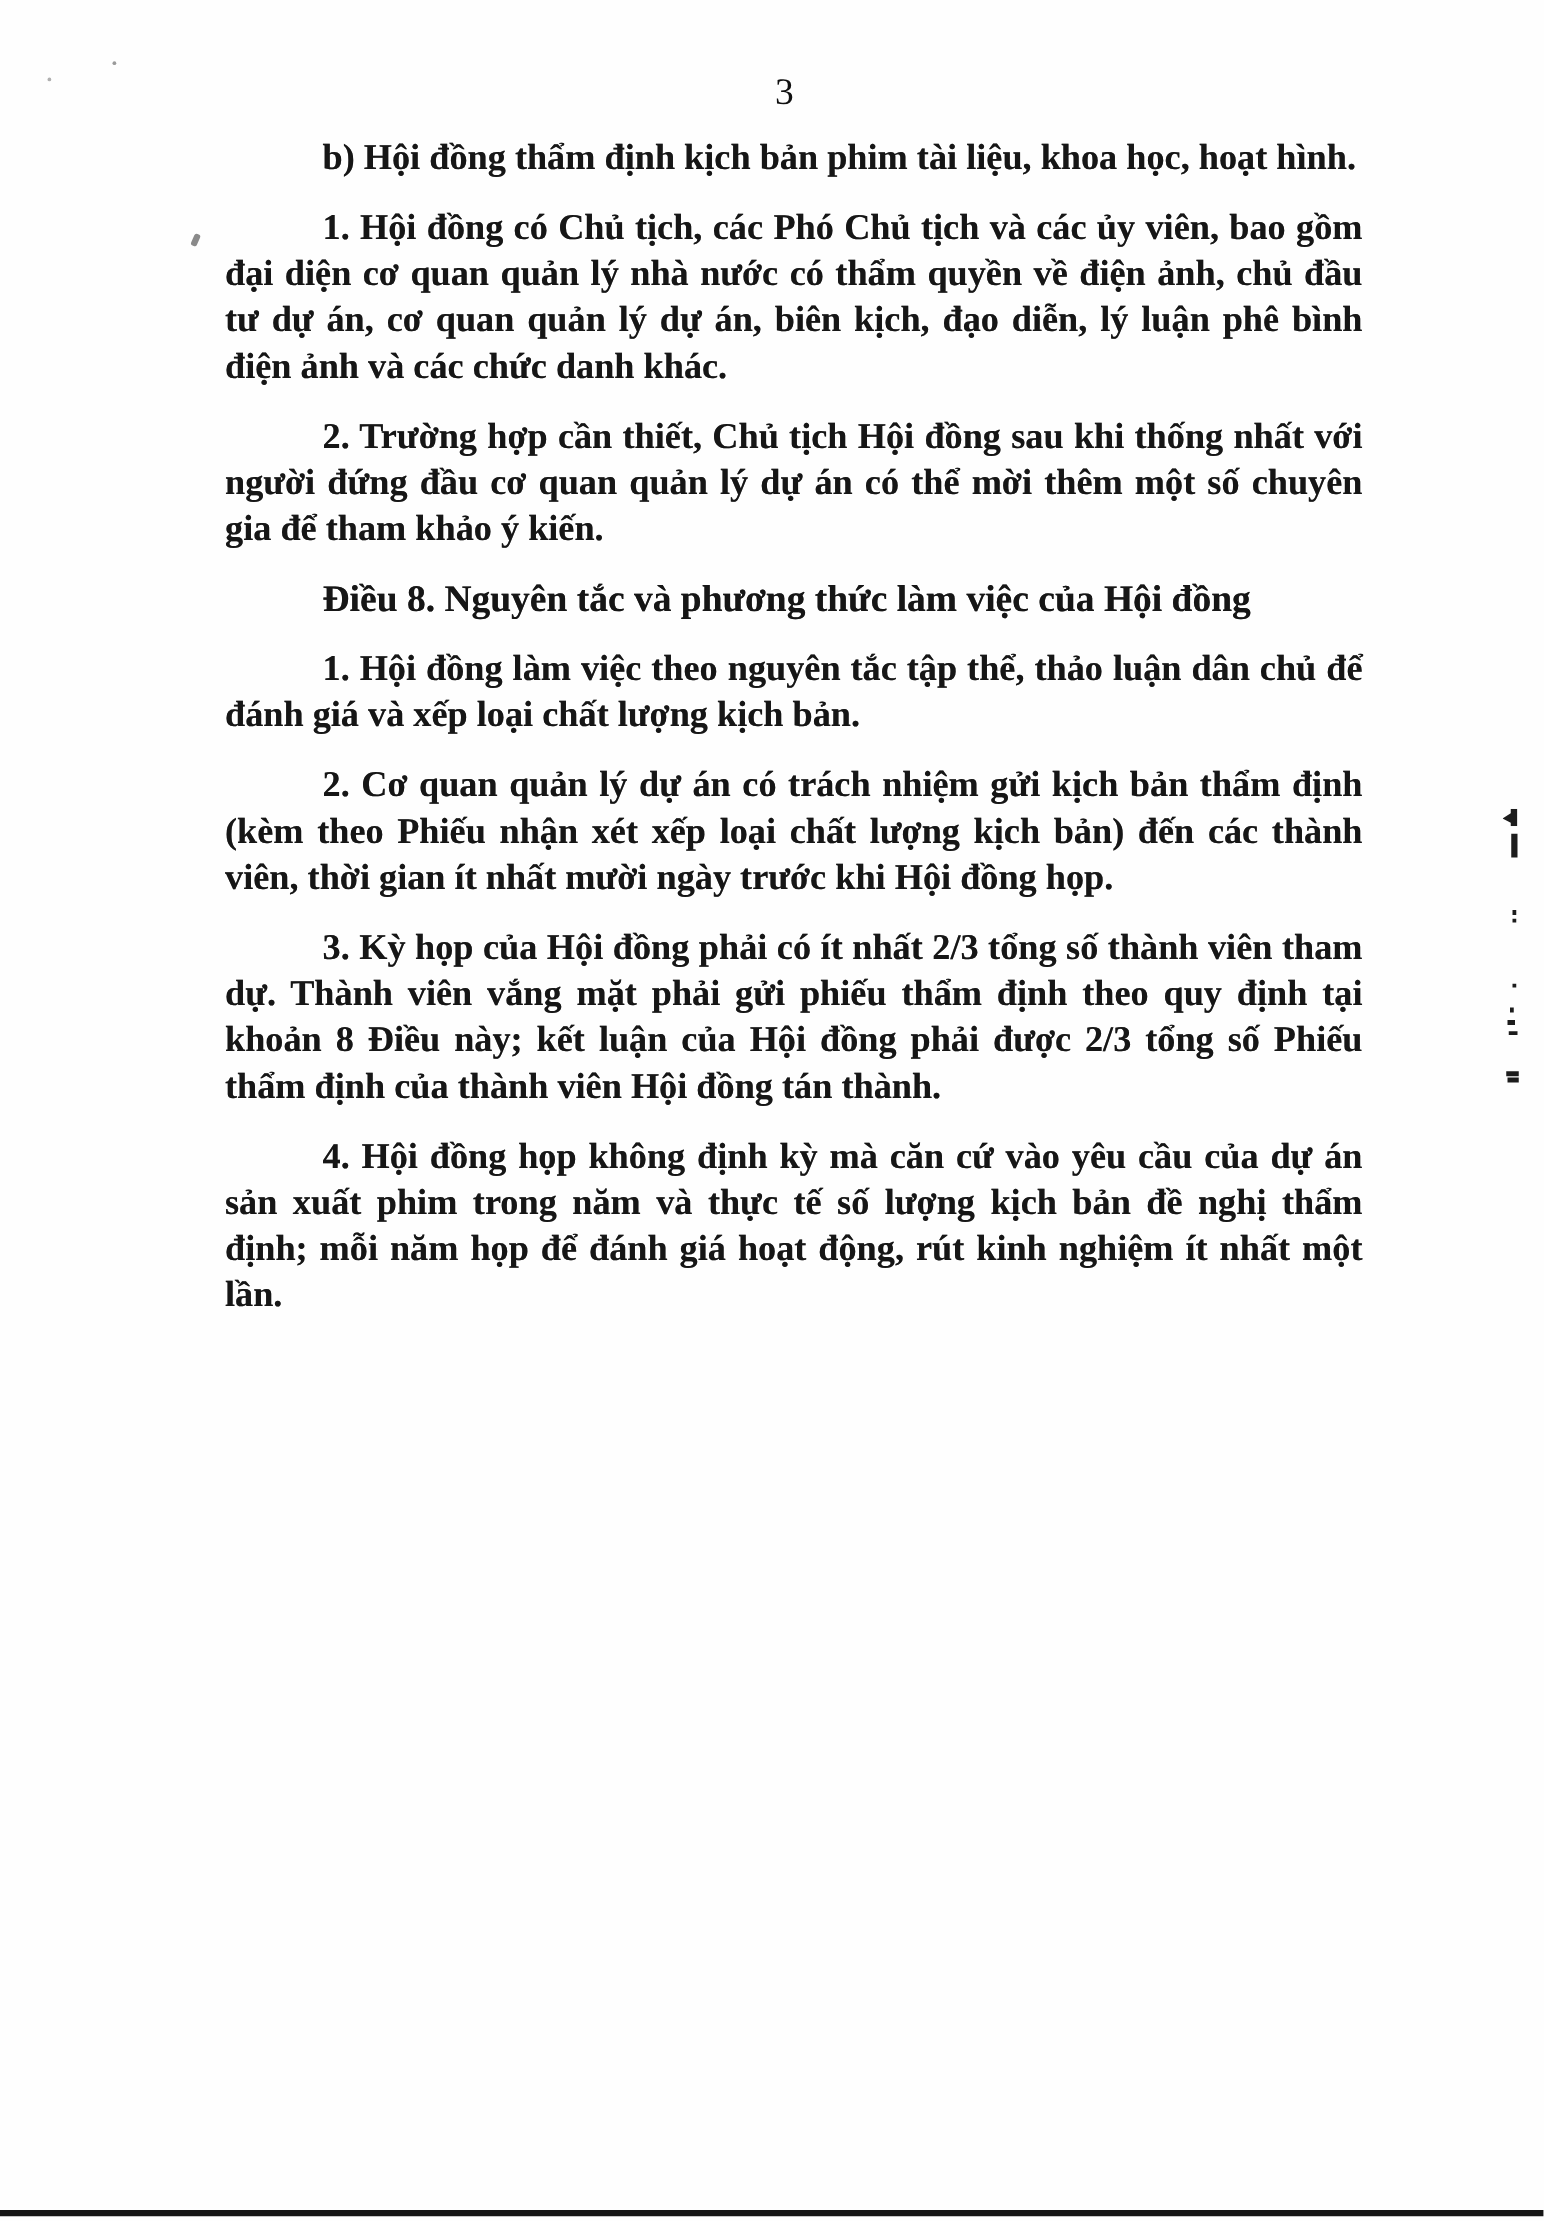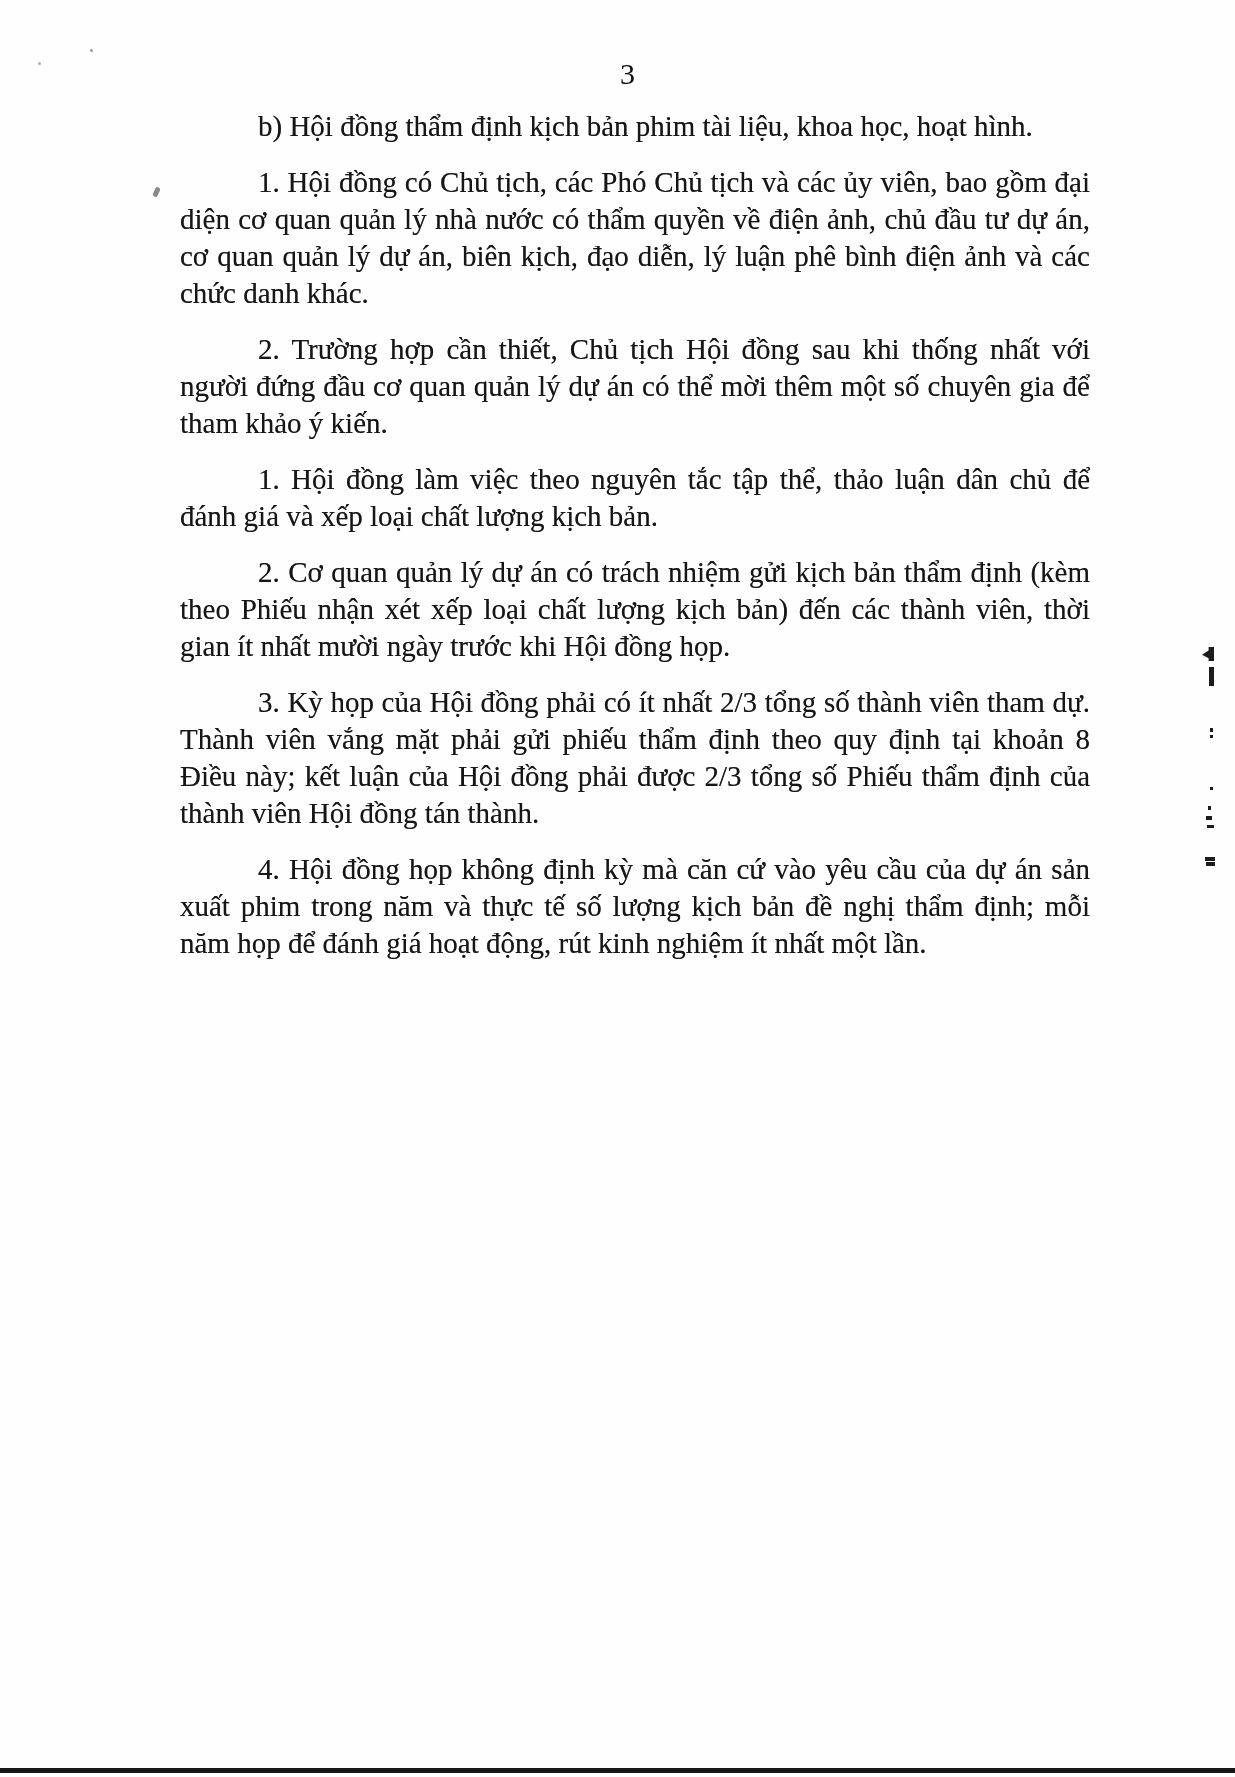--- a/index.html
+++ b/index.html
@@ -32,20 +32,21 @@
     left: 180px;
     width: 910px;
   }
   .para {
     font-size: 29px;
     line-height: 37px;
     margin: 0 0 19px 0;
     text-indent: 78px;
     text-align: justify;
     text-shadow: 0 0 0.5px rgba(10,10,10,0.55);
+    font-weight: bold;
   }
   .heading {
     font-size: 30px;
     line-height: 37px;
     font-weight: 700;
     padding-left: 78px;
     margin: 0 0 19px 0;
     text-shadow: 0 0 0.5px rgba(10,10,10,0.7);
   }
   
@@ -86,20 +87,21 @@
 <body>
 
 <div class="page">
 
   <div class="page-number">3</div>
 
   <div class="content">
     <div class="para">b) Hội đồng thẩm định kịch bản phim tài liệu, khoa học, hoạt hình.</div>
     <div class="para">1. Hội đồng có Chủ tịch, các Phó Chủ tịch và các ủy viên, bao gồm đại diện cơ quan quản lý nhà nước có thẩm quyền về điện ảnh, chủ đầu tư dự án, cơ quan quản lý dự án, biên kịch, đạo diễn, lý luận phê bình điện ảnh và các chức danh khác.</div>
     <div class="para">2. Trường hợp cần thiết, Chủ tịch Hội đồng sau khi thống nhất với người đứng đầu cơ quan quản lý dự án có thể mời thêm một số chuyên gia để tham khảo ý kiến.</div>
+    <div class="heading">Điều 8. Nguyên tắc và phương thức làm việc của Hội đồng</div>
     <div class="para">1. Hội đồng làm việc theo nguyên tắc tập thể, thảo luận dân chủ để đánh giá và xếp loại chất lượng kịch bản.</div>
     <div class="para">2. Cơ quan quản lý dự án có trách nhiệm gửi kịch bản thẩm định (kèm theo Phiếu nhận xét xếp loại chất lượng kịch bản) đến các thành viên, thời gian ít nhất mười ngày trước khi Hội đồng họp.</div>
     <div class="para">3. Kỳ họp của Hội đồng phải có ít nhất 2/3 tổng số thành viên tham dự. Thành viên vắng mặt phải gửi phiếu thẩm định theo quy định tại khoản 8 Điều này; kết luận của Hội đồng phải được 2/3 tổng số Phiếu thẩm định của thành viên Hội đồng tán thành.</div>
     <div class="para">4. Hội đồng họp không định kỳ mà căn cứ vào yêu cầu của dự án sản xuất phim trong năm và thực tế số lượng kịch bản đề nghị thẩm định; mỗi năm họp để đánh giá hoạt động, rút kinh nghiệm ít nhất một lần.</div>
   </div>
 
   <div class="speck speck-1"></div>
   <div class="speck speck-2"></div>
   <div class="speck speck-3"></div>
 

